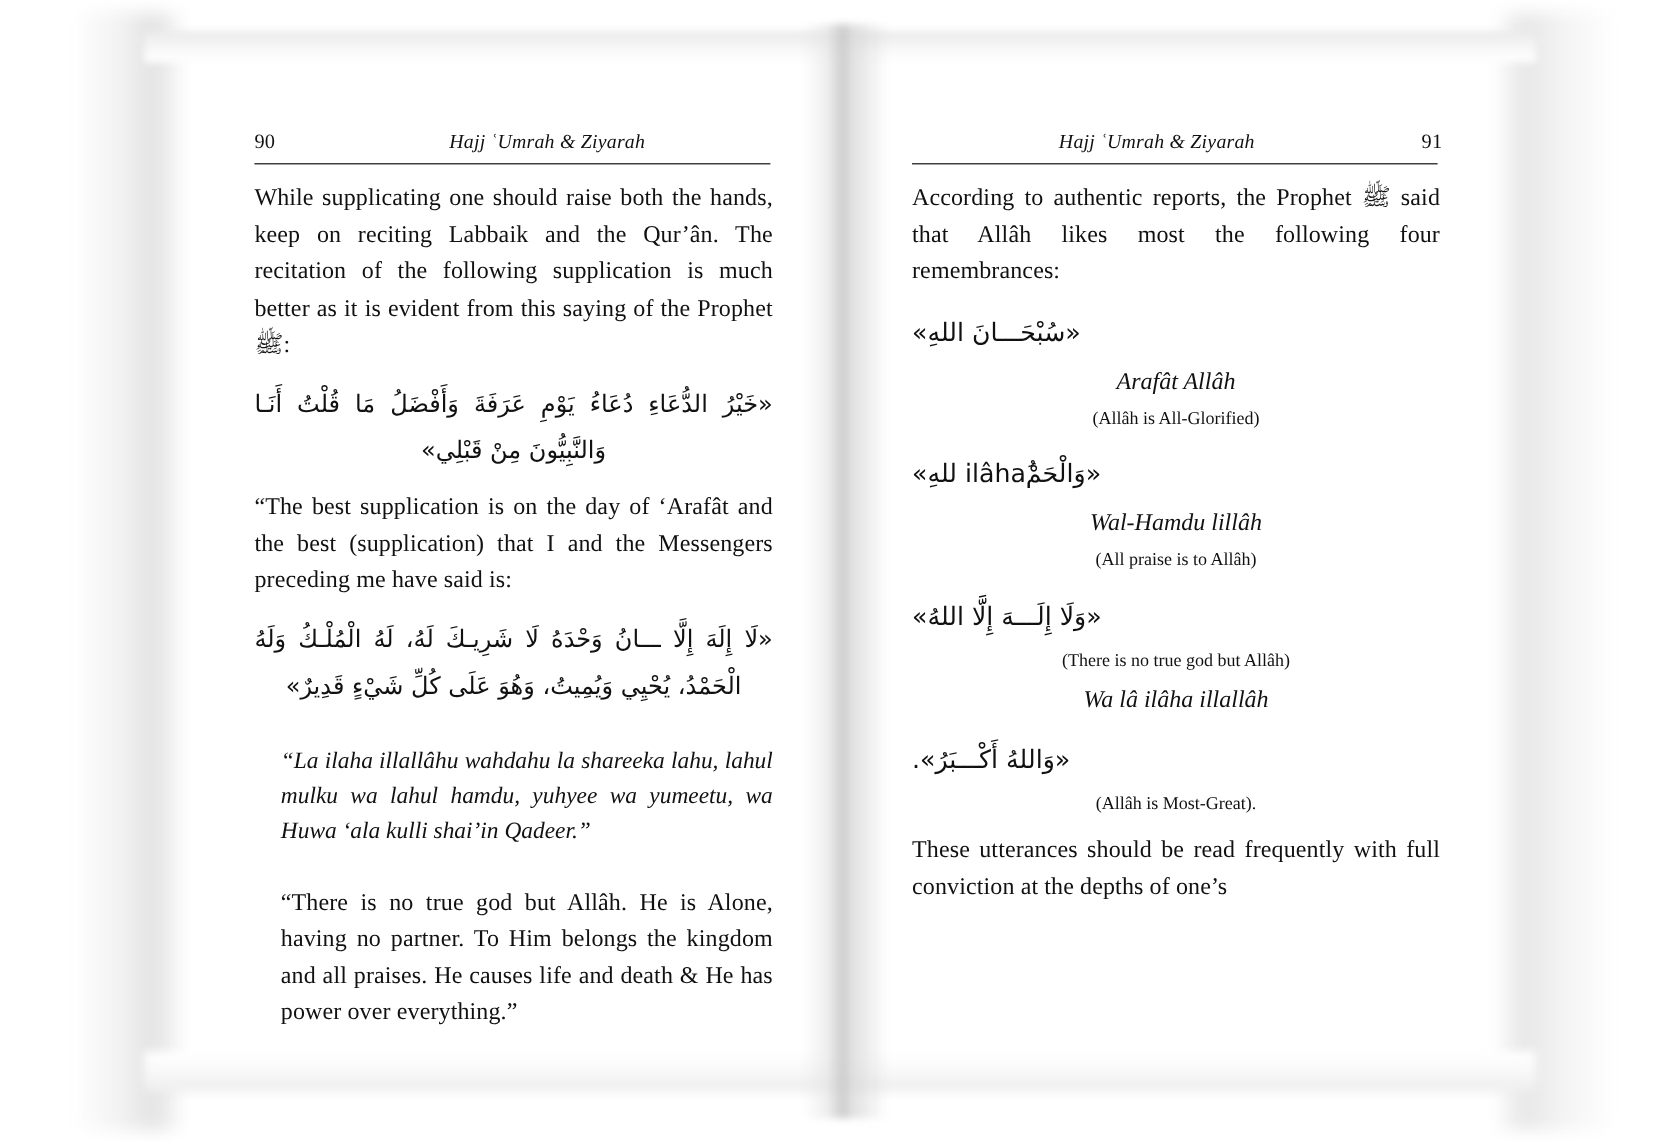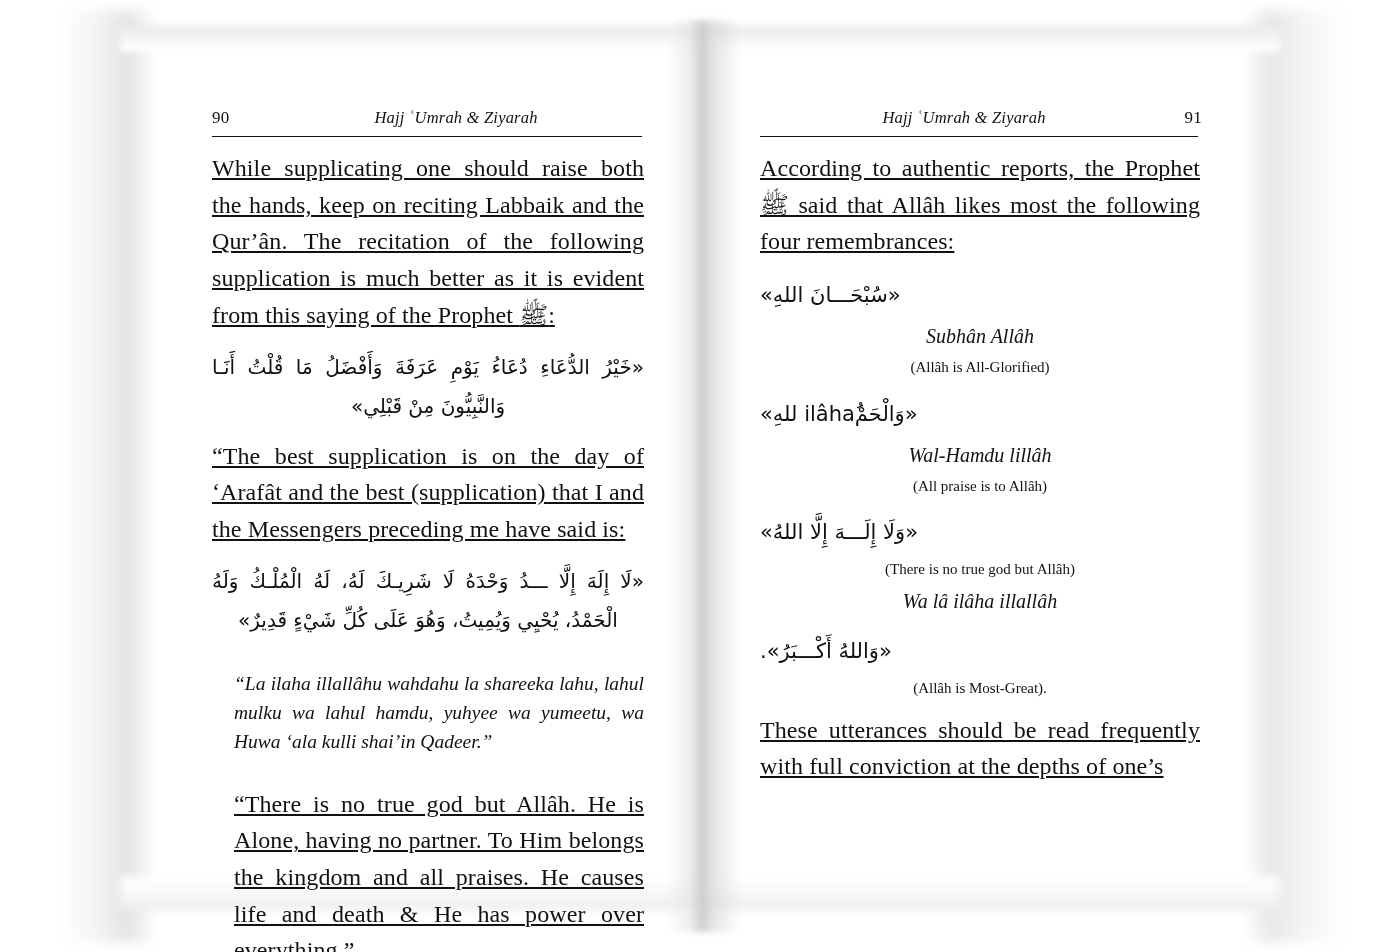--- a/index.html
+++ b/index.html
@@ -108,26 +108,25 @@
 
   .body {
     position: absolute;
     top: 150px;
   }
   .page.left  .body { left: 62px;  width: 432px; }
   .page.right .body { left: 20px;  width: 440px; }
 
   p.en {
     margin: 0 0 2px 0;
-    font-size: 24px;
+    font-size: 20px;
     line-height: 1.53;
     text-align: justify;
     text-justify: inter-word;
     letter-spacing: 0.1px;
-    text-decoration: underline;
   }
 
   p.ar {
     margin: 14px 0 12px 0;
     direction: rtl;
     text-align: center;
     font-size: 20px;
     line-height: 1.95;
     font-family: "DejaVu Sans", sans-serif;
   }
@@ -185,21 +184,21 @@
     </div>
     <div class="rule"></div>
 
     <div class="body">
       <p class="en">While supplicating one should raise both the hands, keep on reciting Labbaik and the Qur’ân. The recitation of the following supplication is much better as it is evident from this saying of the Prophet ﷺ:</p>
 
       <p class="ar justified">«خَيْرُ الدُّعَاءِ دُعَاءُ يَوْمِ عَرَفَةَ وَأَفْضَلُ مَا قُلْتُ أَنَـا وَالنَّبِيُّونَ مِنْ قَبْلِي»</p>
 
       <p class="en">“The best supplication is on the day of ‘Arafât and the best (supplication) that I and the Messengers preceding me have said is:</p>
 
-      <p class="ar justified">«لَا إِلَهَ إِلَّا ـــدُ وَحْدَهُ لَا شَرِيـكَ لَهُ، لَهُ الْمُلْـكُ وَلَهُ الْحَمْدُ، يُحْيِي وَيُمِيتُ، وَهُوَ عَلَى كُلِّ شَيْءٍ قَدِيرٌ»</p>
+      <p class="ar justified">«لَا إِلَهَ إِلَّا ـــانُ وَحْدَهُ لَا شَرِيـكَ لَهُ، لَهُ الْمُلْـكُ وَلَهُ الْحَمْدُ، يُحْيِي وَيُمِيتُ، وَهُوَ عَلَى كُلِّ شَيْءٍ قَدِيرٌ»</p>
 
       <div class="indent-block">
         <p class="translit">“La ilaha illallâhu wahdahu la shareeka lahu, lahul mulku wa lahul hamdu, yuhyee wa yumeetu, wa Huwa ‘ala kulli shai’in Qadeer.”</p>
       </div>
 
       <div class="indent-block">
         <p class="en">“There is no true god but Allâh. He is Alone, having no partner. To Him belongs the kingdom and all praises. He causes life and death &amp; He has power over everything.”</p>
       </div>
     </div>
   </div>
@@ -210,21 +209,21 @@
       <span class="title">Hajj ʿUmrah &amp; Ziyarah</span>
       <span class="folio">91</span>
     </div>
     <div class="rule"></div>
 
     <div class="body">
       <p class="en">According to authentic reports, the Prophet ﷺ said that Allâh likes most the following four remembrances:</p>
 
       <div class="centered">
         <p class="ar-center">«سُبْحَـــانَ اللهِ»</p>
-        <p class="center-line italic">Subhân Allâh</p>
+        <p class="center-line italic">Arafât Allâh</p>
         <p class="center-line">(Allâh is All-Glorified)</p>
       </div>
 
       <div class="centered">
         <p class="ar-center">«وَالْحَمْilâhaُ للهِ»</p>
         <p class="center-line italic">Wal-Hamdu lillâh</p>
         <p class="center-line">(All praise is to Allâh)</p>
       </div>
 
       <div class="centered">

